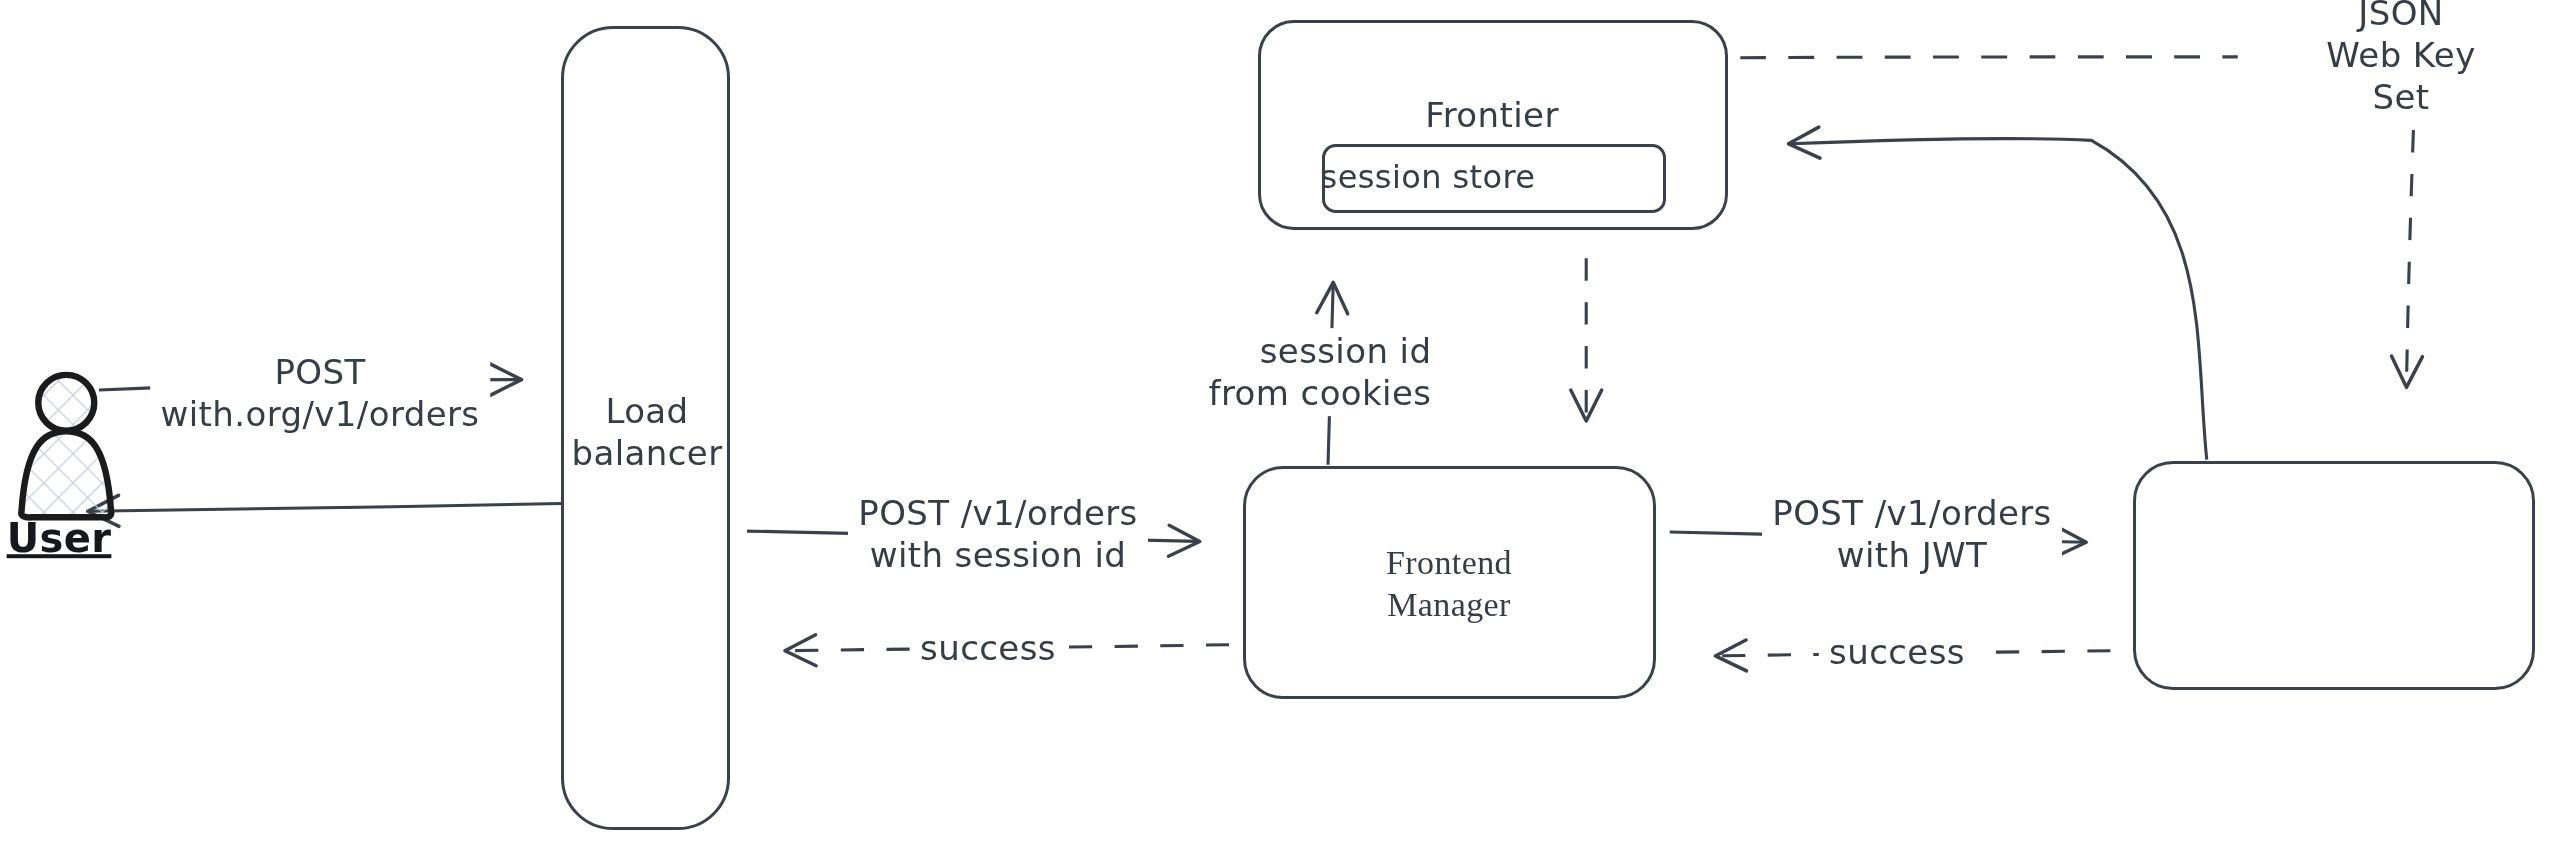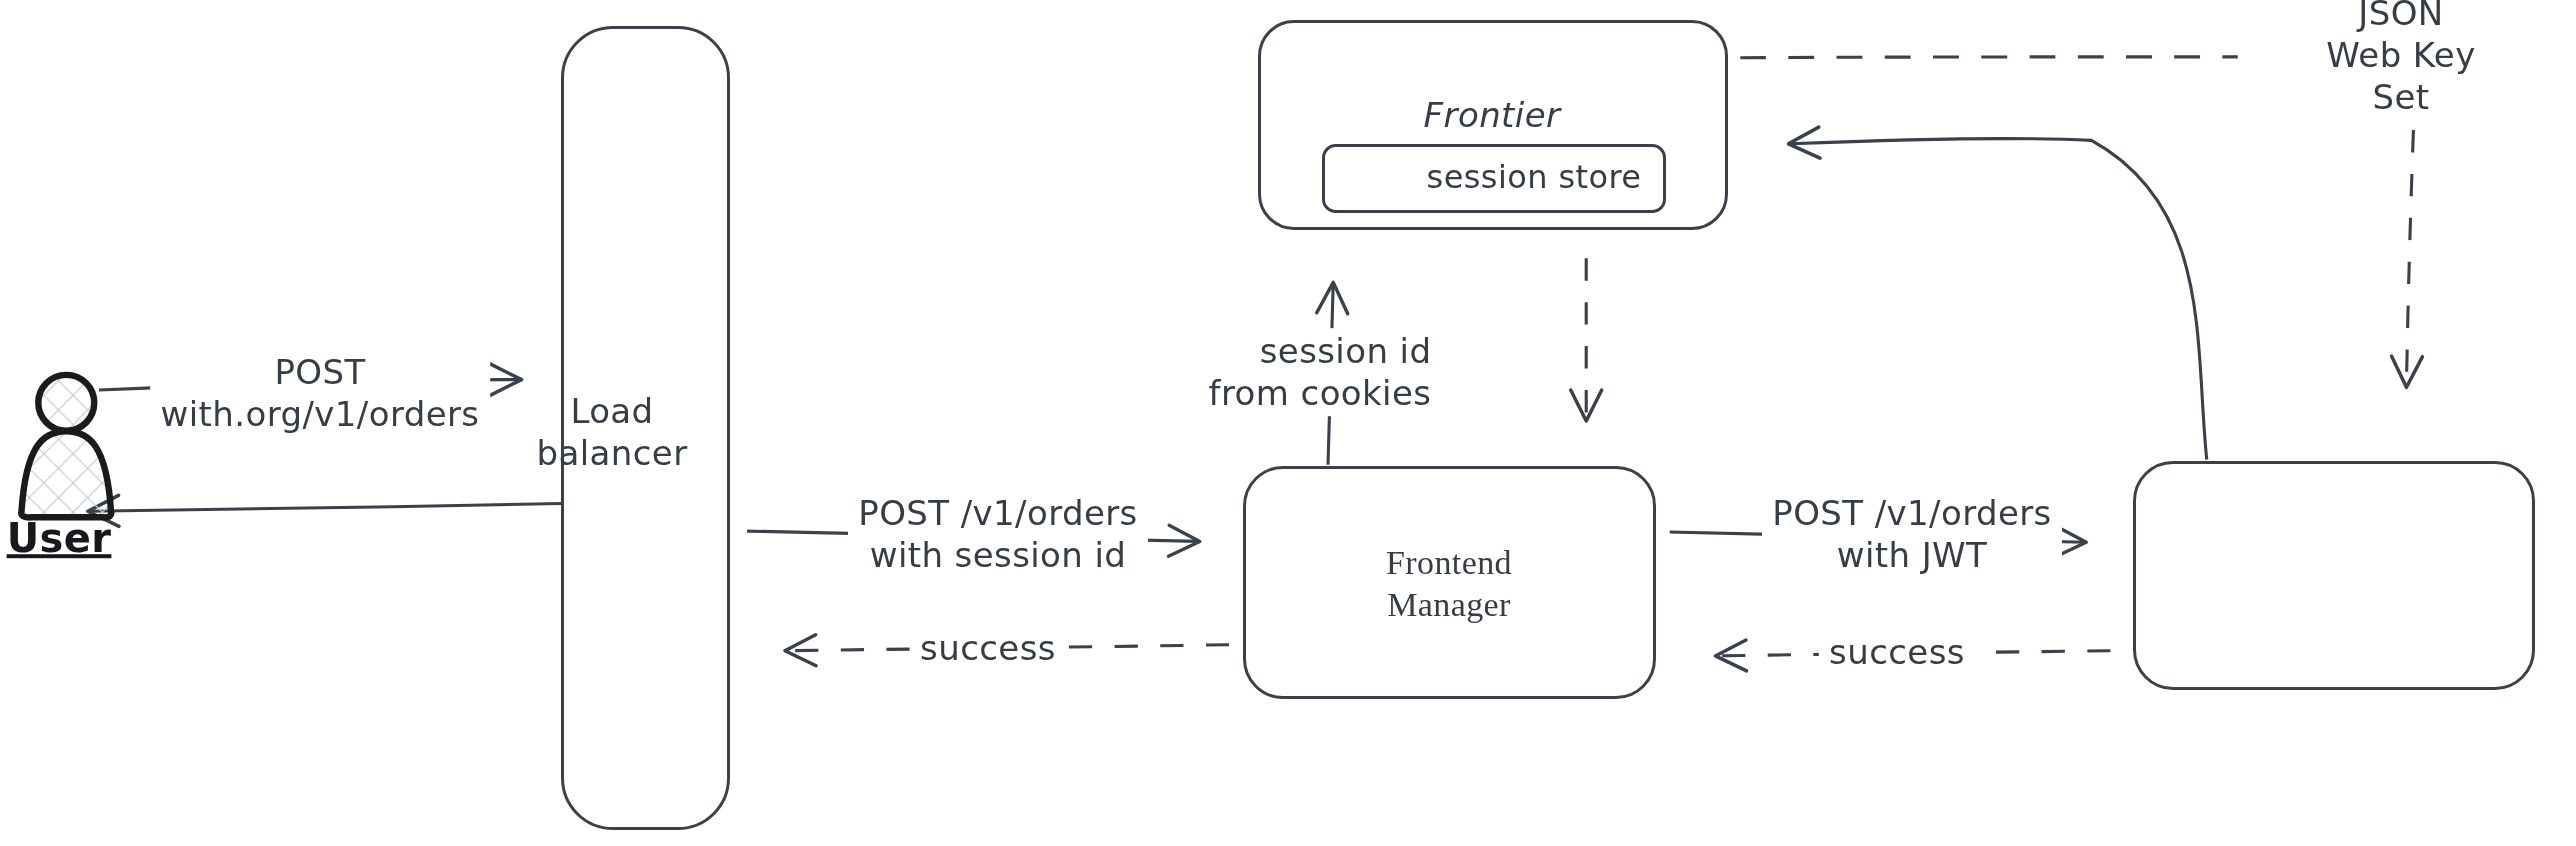--- a/index.html
+++ b/index.html
@@ -100,26 +100,26 @@
   <div class="node" style="left:1258px;top:20px;width:470px;height:210px;border-radius:36px;"></div>
 
   <div class="node-inner" style="left:1322px;top:144px;width:344px;height:69px;"></div>
 
   <div class="node" style="left:1243px;top:466px;width:413px;height:233px;border-radius:40px;"></div>
 
   <div class="node" style="left:2133px;top:461px;width:402px;height:229px;border-radius:40px;"></div>
 
   <div class="lbl user-lbl" style="left:59px;top:539px;">User</div>
 
-  <div class="lbl node-lbl" style="left:612px;top:432px;text-align:center;">Load
+  <div class="lbl node-lbl" style="left:647px;top:432px;text-align:center;">Load
 balancer</div>
 
-  <div class="lbl node-lbl" style="left:1492px;top:115px;font-style:italic;">Frontier</div>
+  <div class="lbl node-lbl" style="left:1492px;top:115px;">Frontier</div>
 
-  <div class="lbl node-lbl small" style="left:1534px;top:178px;">session store</div>
+  <div class="lbl node-lbl small" style="left:1428px;top:178px;">session store</div>
 
   <div class="lbl node-lbl" style="left:1449px;top:584px;font-family:Liberation Serif, serif;">Frontend
 Manager</div>
 
 
   <div class="lbl" style="left:320px;top:393px;">POST
 with.org/v1/orders</div>
 
   <div class="lbl" style="left:998px;top:534px;">POST /v1/orders
 with session id</div>

